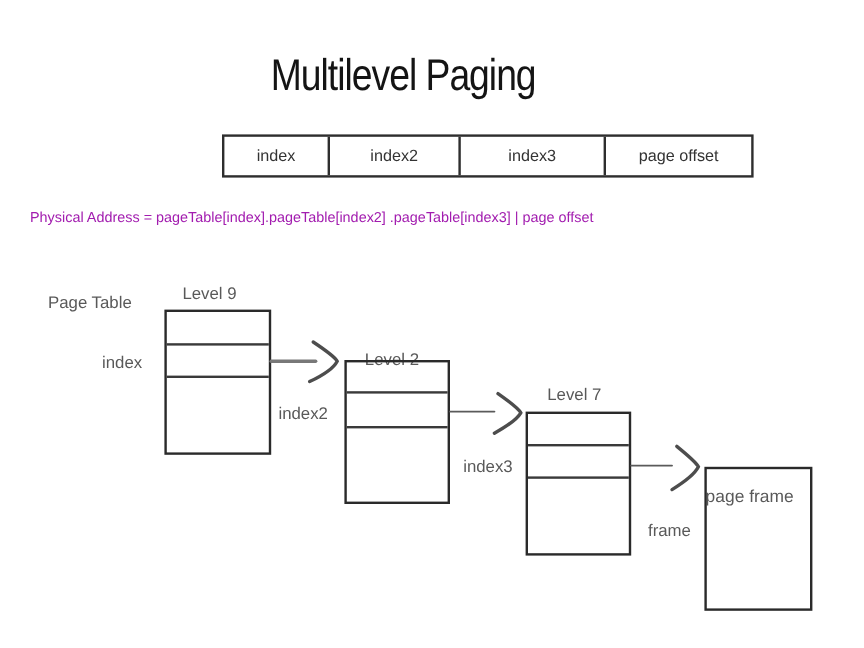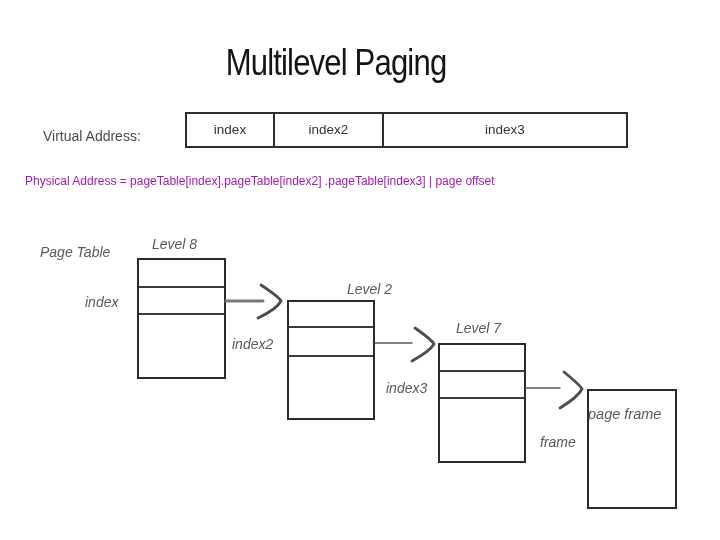--- a/index.html
+++ b/index.html
@@ -42,52 +42,52 @@
   #lvl1 { left:137px; top:258px; width:89px; height:121px; }
   #lvl1 .r1 { height:28px; } #lvl1 .r2 { height:27px; }
   #lvl2 { left:287px; top:300px; width:88px; height:120px; }
   #lvl2 .r1 { height:26px; } #lvl2 .r2 { height:29px; }
   #lvl3 { left:438px; top:343px; width:88px; height:120px; }
   #lvl3 .r1 { height:27px; } #lvl3 .r2 { height:27px; }
   #pframe { left:587px; top:389px; width:90px; height:120px;
             border:2px solid #2a2a2a; box-sizing:border-box; }
 
   
-  .lbl { font-size:14px; color:#595959; white-space:nowrap;font-style:italic; }
+  .lbl { font-size:14px; color:#595959; white-space:nowrap; }
   #lbl-pagetable { left:40px;  top:244px; }
   #lbl-level1    { left:152px; top:236px; }
   #lbl-index     { left:85px;  top:294px; }
-  #lbl-level2    { left:304px; top:281px;margin-left:43px; }
+  #lbl-level2    { left:304px; top:291px; }
   #lbl-index2    { left:232px; top:336px; }
   #lbl-level3    { left:456px; top:320px; }
   #lbl-index3    { left:386px; top:380px; }
   #lbl-pageframe { left:588px; top:366px; font-size:14.5px;margin-top:40px; }
   #lbl-offset    { left:540px; top:434px; }
 
   svg.arrows { position:absolute; left:0; top:0; pointer-events:none; }
 </style>
 </head>
 <body>
 
 <div id="slide">
 
   <div class="abs title">Multilevel Paging</div>
 
-  <div class="abs va-label">Virtual Address:</div>
 
   <div class="abs va-box">
     <div class="va-cell va-c1">index</div>
     <div class="va-cell va-c2">index2</div>
     <div class="va-cell va-c3">index3</div>
+    <div class="va-cell">page offset</div>
   </div>
 
   <div class="abs formula">Physical Address = pageTable[index].pageTable[index2] .pageTable[index3] | page offset</div>
 
   <div class="abs lbl" id="lbl-pagetable">Page Table</div>
-  <div class="abs lbl" id="lbl-level1">Level 8</div>
+  <div class="abs lbl" id="lbl-level1">Level 9</div>
   <div class="abs lbl" id="lbl-index">index</div>
   <div class="abs lbl" id="lbl-level2">Level 2</div>
   <div class="abs lbl" id="lbl-index2">index2</div>
   <div class="abs lbl" id="lbl-level3">Level 7</div>
   <div class="abs lbl" id="lbl-index3">index3</div>
   <div class="abs lbl" id="lbl-pageframe">page frame</div>
   <div class="abs lbl" id="lbl-offset">frame</div>
 
   <div class="abs ptbl" id="lvl1">
     <div class="row r1"></div>

